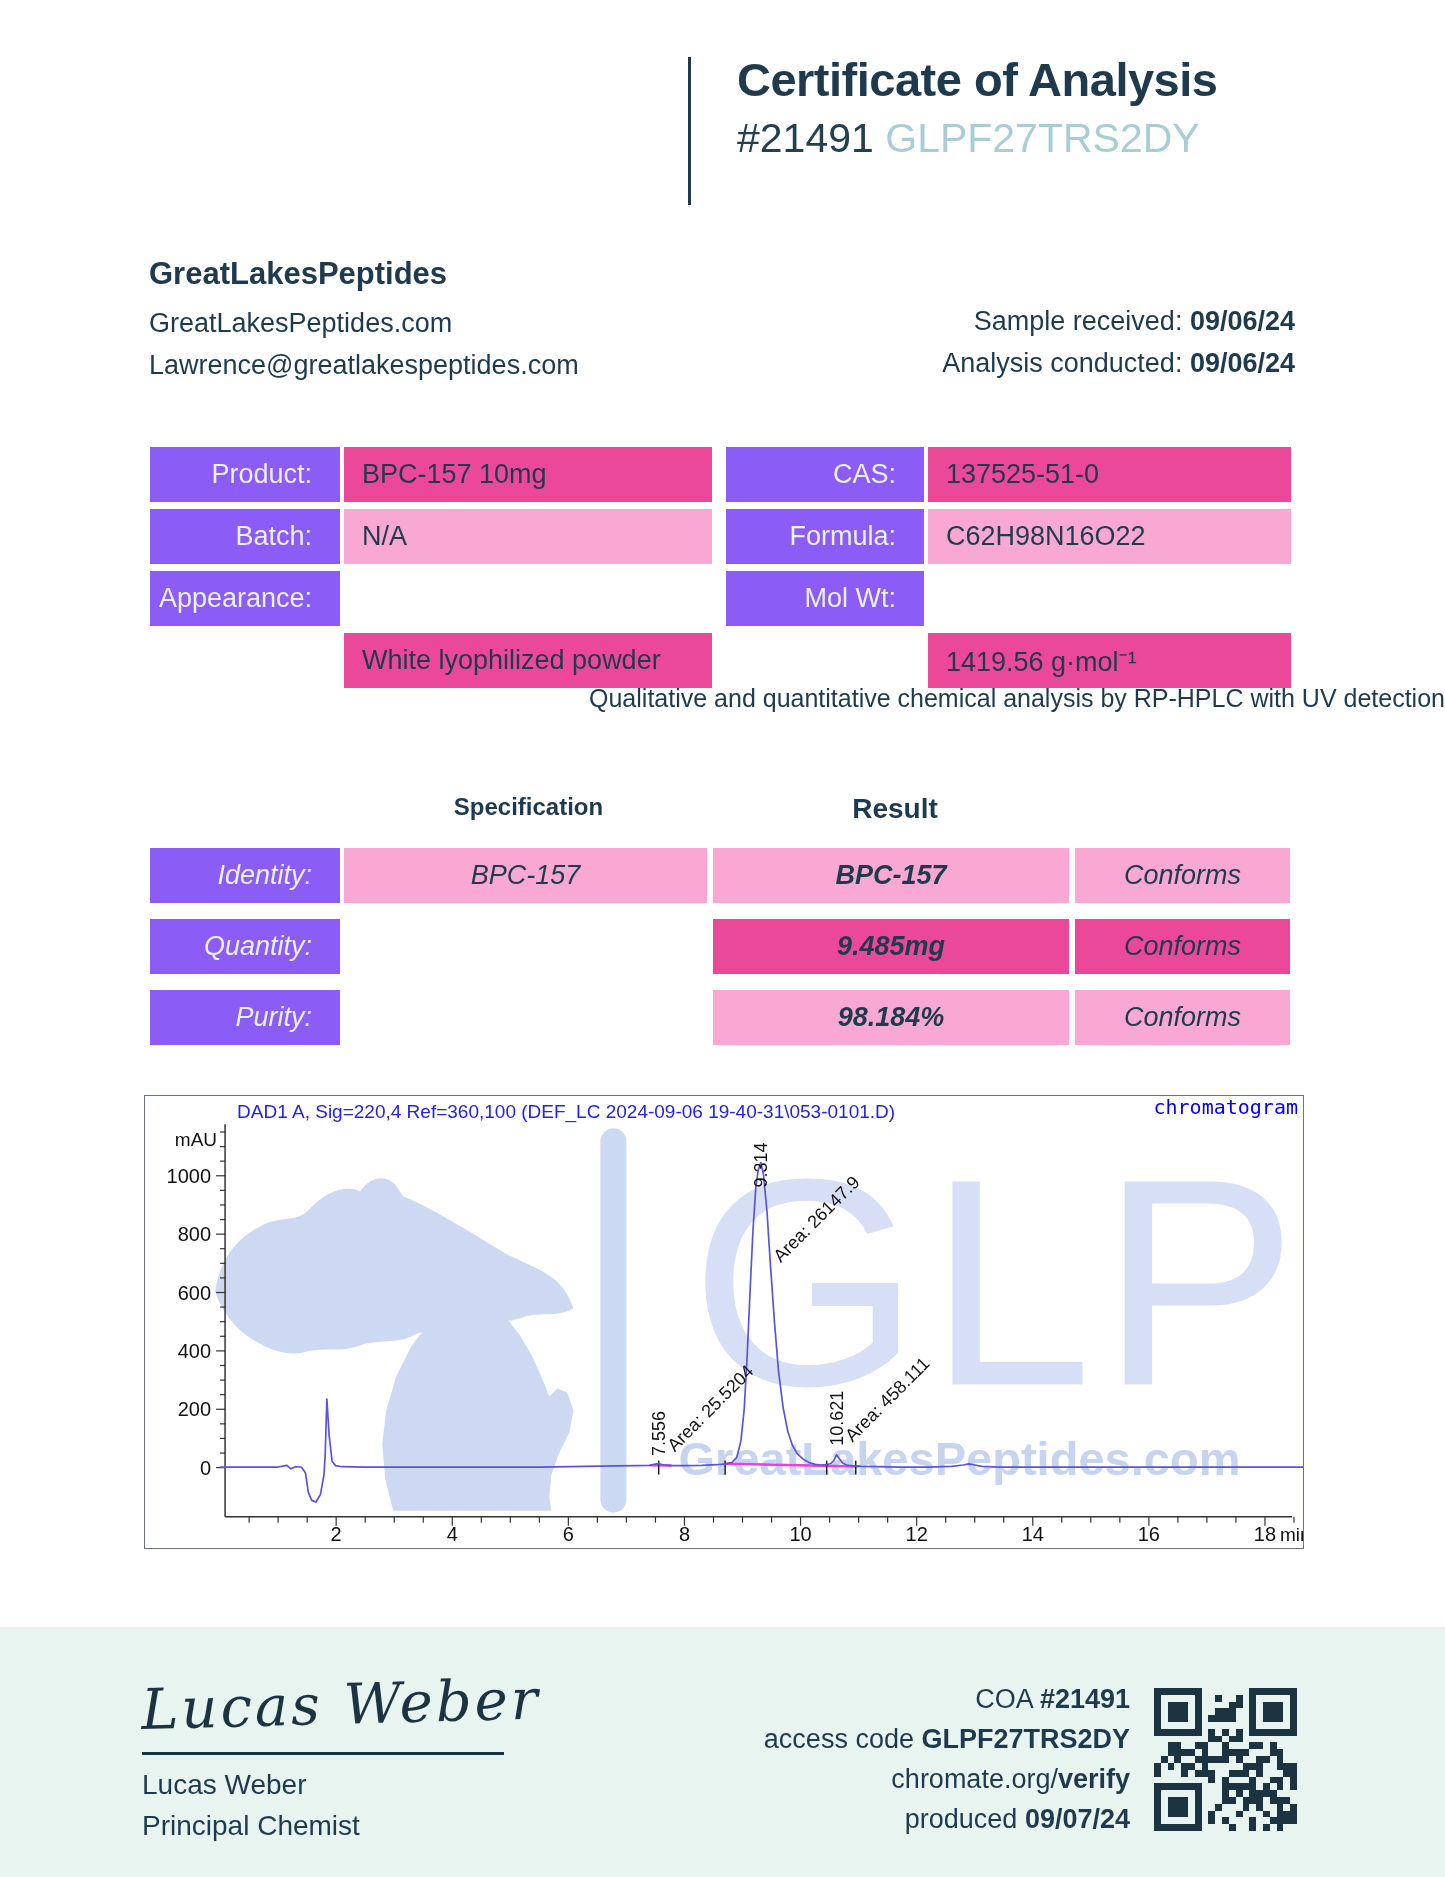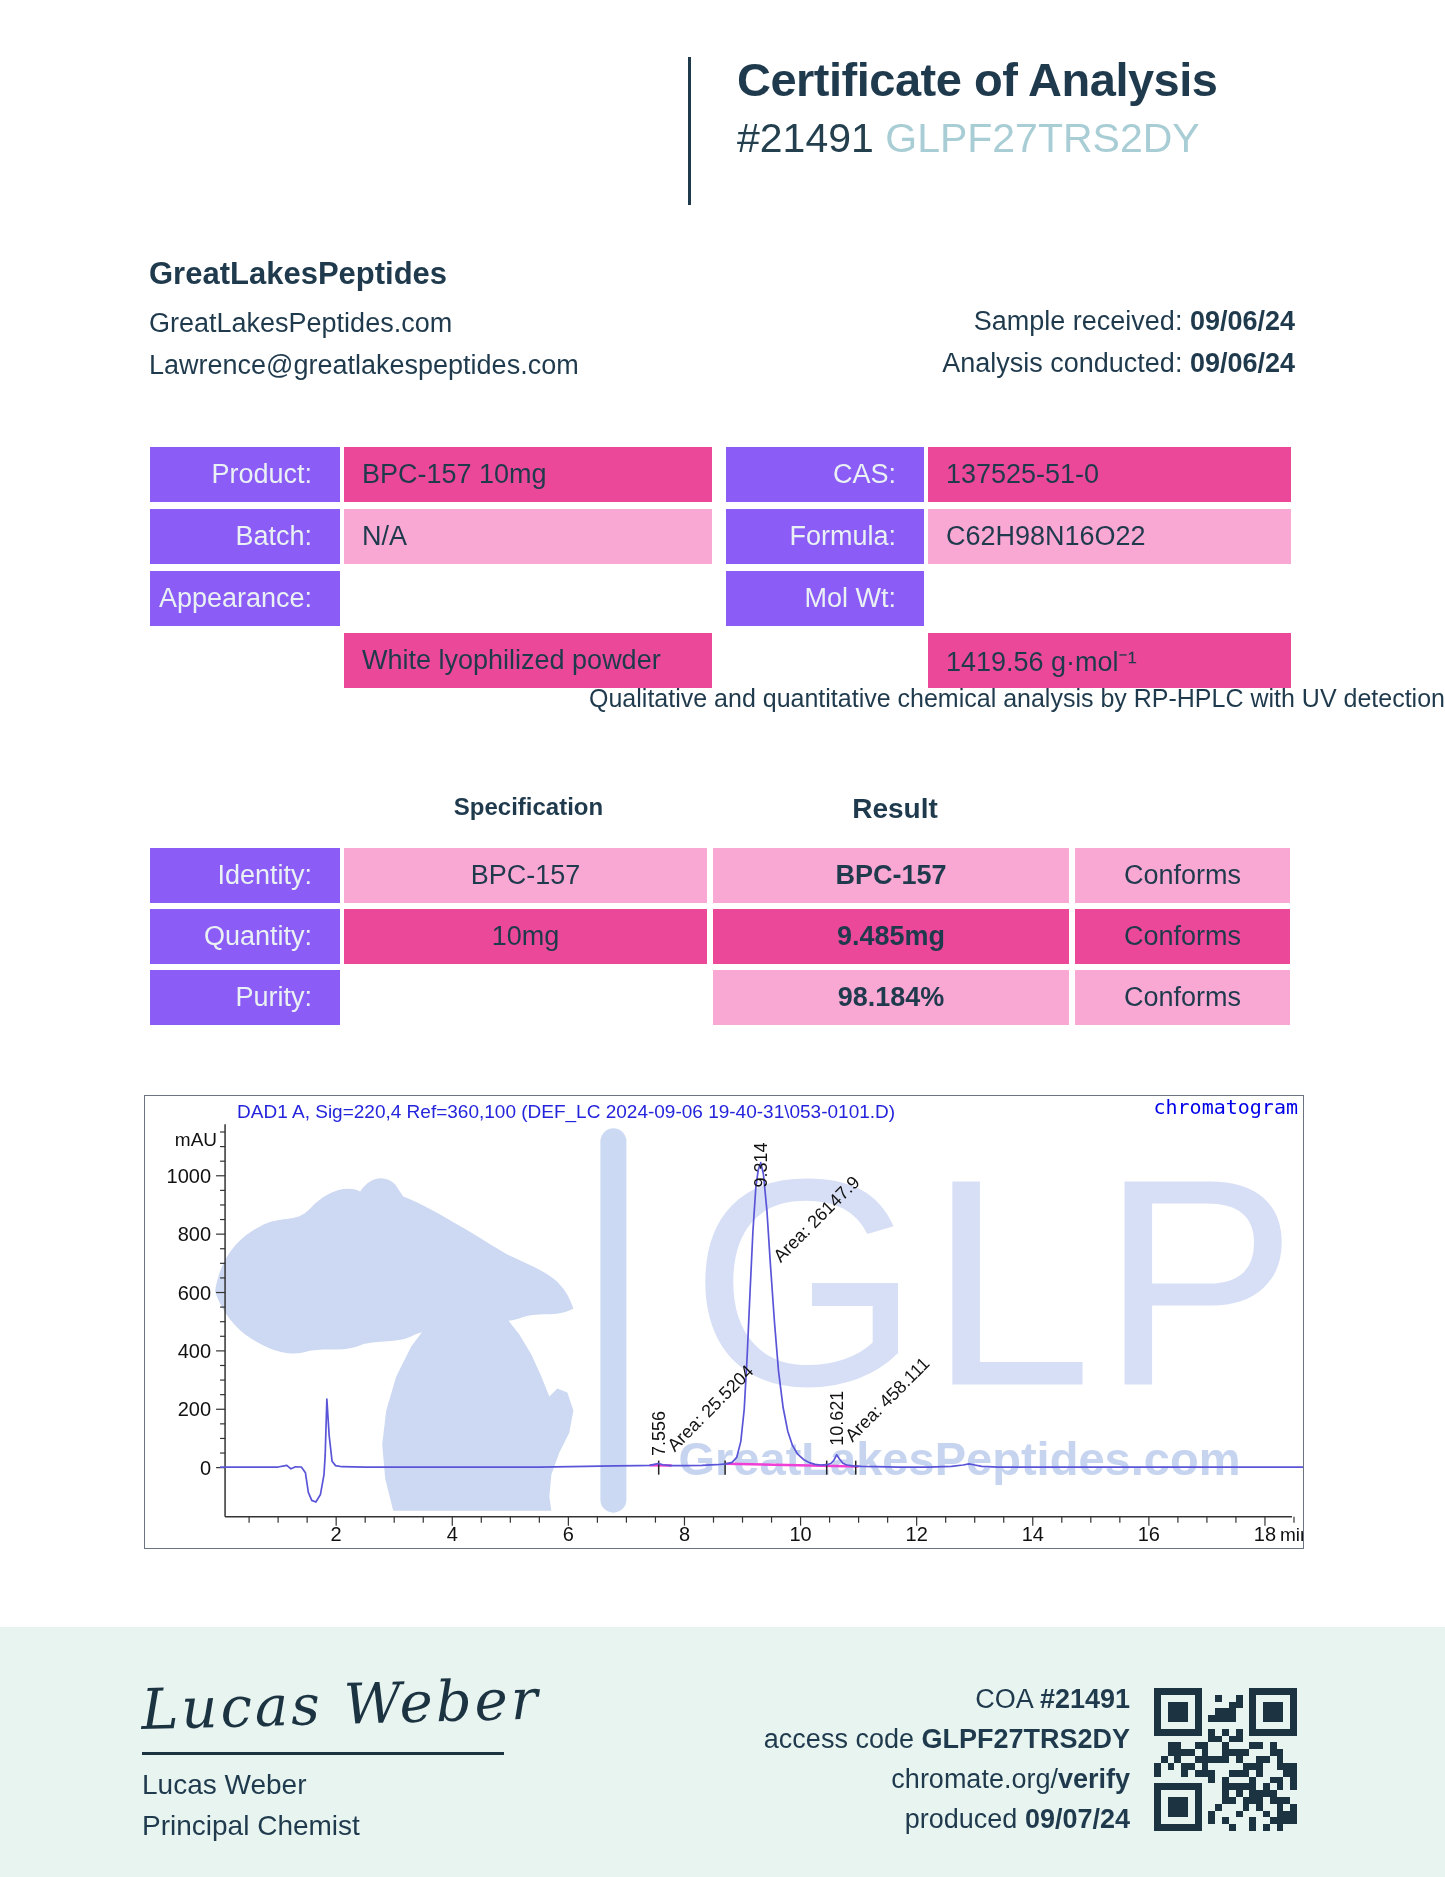--- a/index.html
+++ b/index.html
@@ -20,21 +20,21 @@
   .client-line{font-size:27px;line-height:42px;}
   .dates-block{position:absolute;right:150px;top:300px;text-align:right;font-size:27px;line-height:42px;}
   .dates-block b{font-weight:700;}
 
   
   .ptable{position:absolute;left:150px;top:447px;display:grid;
           grid-template-columns:190px 4px 368px 14px 198px 4px 363px;
           grid-auto-rows:55px;row-gap:7px;}
   .rtable{position:absolute;left:150px;top:848px;display:grid;
           grid-template-columns:190px 4px 363px 6px 356px 6px 215px;
-          grid-auto-rows:55px;row-gap:6px;}
+          grid-auto-rows:55px;row-gap:16px;font-style:italic;}
   .cell{display:flex;align-items:center;font-size:27px;}
   .c1{grid-column:1;} .c2{grid-column:3;} .c3{grid-column:5;} .c4{grid-column:7;}
   .lbl{background:#8b5cf6;color:#eaf1f4;justify-content:flex-end;padding-right:28px;}
   .val-left{padding-left:18px;}
   .val-center{justify-content:center;}
   .row-light{background:#ec4899;}
   .row-dark{background:#f9a8d4;}
   .bold{font-weight:700;}
 
   .method{position:absolute;left:0;top:684px;width:100%;text-align:right;
@@ -110,21 +110,20 @@
   <div class="spec-head">Specification</div>
   <div class="res-head">Result</div>
 
   <div class="rtable">
     <div class="cell lbl c1">Identity:</div>
     <div class="cell val-center row-dark c2">BPC-157</div>
     <div class="cell val-center row-dark bold c3">BPC-157</div>
     <div class="cell val-center row-dark c4">Conforms</div>
 
     <div class="cell lbl c1">Quantity:</div>
-    <div class="cell val-center row-light c2">10mg</div>
     <div class="cell val-center row-light bold c3">9.485mg</div>
     <div class="cell val-center row-light c4">Conforms</div>
 
     <div class="cell lbl c1">Purity:</div>
     <div class="cell val-center row-dark bold c3">98.184%</div>
     <div class="cell val-center row-dark c4">Conforms</div>
   </div>
 
   <figure class="chart" style="margin:0">
     <svg id="chromatogram-svg" width="1158" height="452" viewBox="0 0 1157 451">

